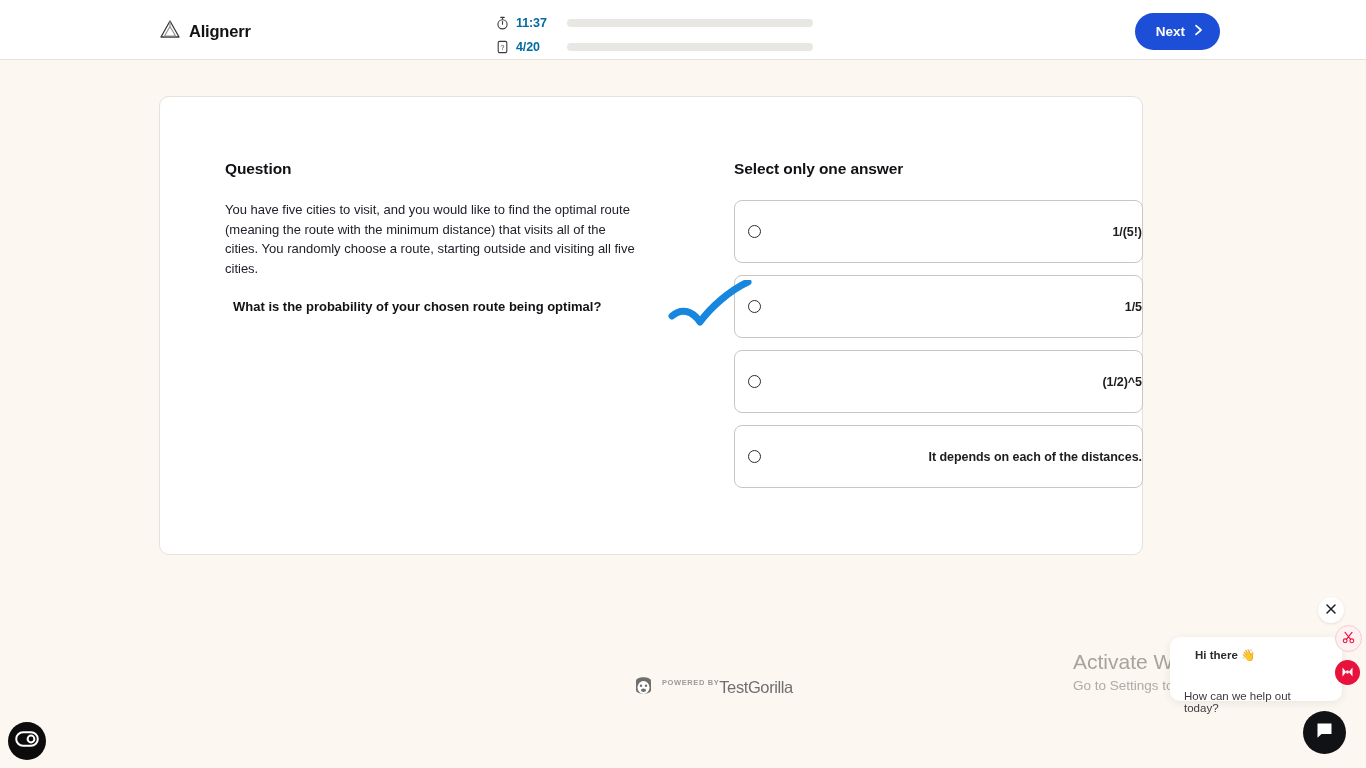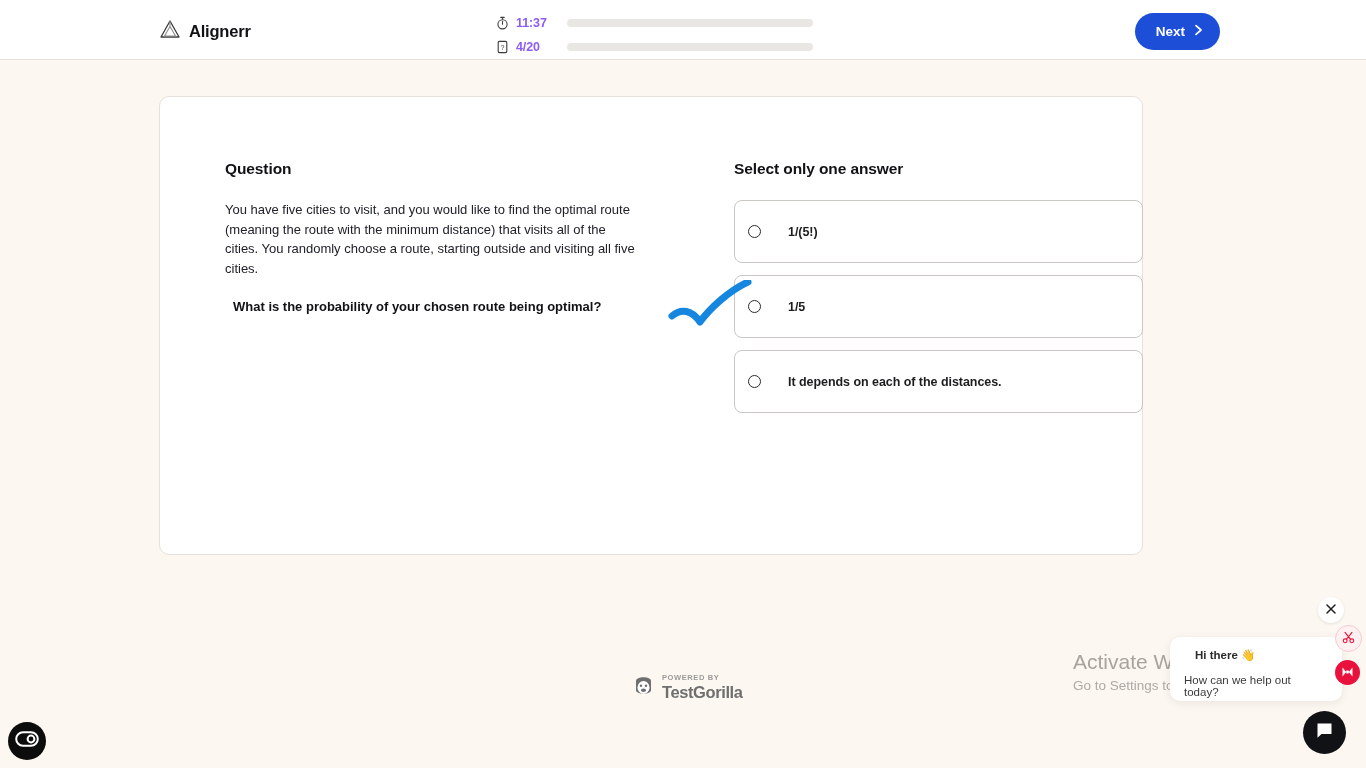--- a/index.html
+++ b/index.html
@@ -58,21 +58,21 @@
     width: 15px;
     height: 15px;
     display: inline-flex;
     align-items: center;
     justify-content: center;
     margin-right: 6px;
   }
   .progress-row .pr-label {
     font-size: 12.5px;
     font-weight: bold;
-    color: #8b5cf6;
+    color: #0369a1;
     width: 42px;
     letter-spacing: -0.1px;
   }
   .progress-track {
     width: 246px;
     height: 8px;
     border-radius: 5px;
     background: #e9e7e4;
     overflow: hidden;
     position: relative;
@@ -160,20 +160,21 @@
     position: relative;
     width: 409px;
     height: 63px;
     border: 1px solid #c9c6c3;
     border-radius: 8px;
     background: #ffffff;
     box-sizing: border-box;
     display: flex;
     align-items: center;
     cursor: pointer;
+    justify-content: space-between;
   }
   .answer-radio {
     width: 13px;
     height: 13px;
     border: 1.4px solid #2b2b2d;
     border-radius: 50%;
     margin-left: 13px;
     flex: 0 0 auto;
     background: #fff;
     box-sizing: border-box;
@@ -200,33 +201,33 @@
   #powered-by {
     position: absolute;
     left: 632px;
     top: 672px;
     display: flex;
     align-items: center;
     gap: 7px;
   }
   #powered-by .pb-text {
     display: flex;
-    flex-direction: column;
     line-height: 1;
+    text-align: right;
   }
   #powered-by .pb-kicker {
     font-size: 7.5px;
     font-weight: bold;
     letter-spacing: 0.6px;
     color: #9b9b9b;
     margin-bottom: 2px;
   }
   #powered-by .pb-name {
     font-size: 16.5px;
-    font-weight: bold;
+    font-weight: normal;
     color: #6f6f6f;
     letter-spacing: -0.4px;
   }
 
   
   #windows-watermark {
     position: absolute;
     left: 1073px;
     top: 648px;
     color: #b3ada8;
@@ -269,21 +270,21 @@
     border-radius: 10px;
     box-shadow: 0 2px 10px rgba(0,0,0,0.08);
     padding: 11px 14px;
     box-sizing: border-box;
     cursor: pointer;
   }
   #chat-bubble .cb-greeting {
     font-size: 11.5px;
     font-weight: bold;
     color: #2b2b2d;
-    margin-bottom: 12px;
+    margin-bottom: 28px;
     padding-left: 11px;
   }
   #chat-bubble .cb-question {
     font-size: 11.5px;
     color: #3b3b3d;
   }
   .side-badge {
     position: absolute;
     width: 25px;
     height: 25px;
@@ -406,20 +407,24 @@
         <div class="answer-option">
           <span class="answer-radio"></span>
           <span class="answer-text">1/(5!)</span>
         </div>
         <div class="answer-option">
           <span class="answer-radio"></span>
           <span class="answer-text">1/5</span>
         </div>
         <div class="answer-option">
           <span class="answer-radio"></span>
+          <span class="answer-text">(1/2)^5</span>
+        </div>
+        <div class="answer-option">
+          <span class="answer-radio"></span>
           <span class="answer-text">It depends on each of the distances.</span>
         </div>
       </div>
   </div>
 
 </div>
 
 <svg id="check-annotation" viewBox="0 0 100 55">
   <path d="M4 36 C13 28, 24 30, 32 42 C42 28, 62 10, 80 2" fill="none" stroke="#1786de" stroke-width="7" stroke-linecap="round" stroke-linejoin="round"></path>
 </svg>

